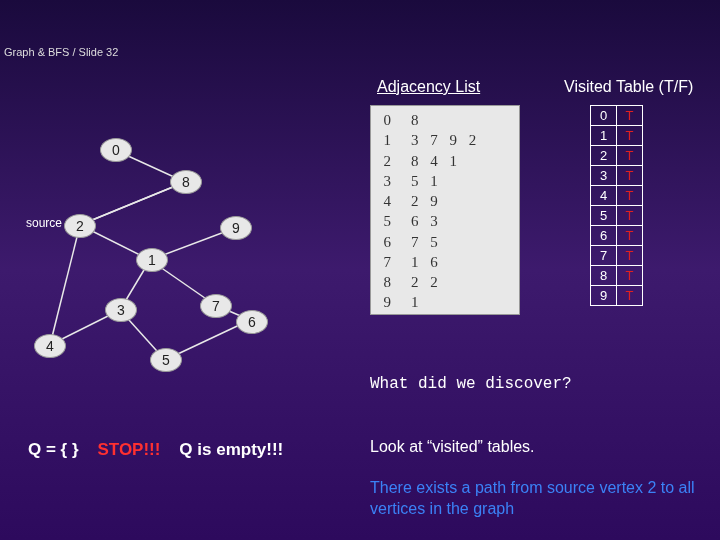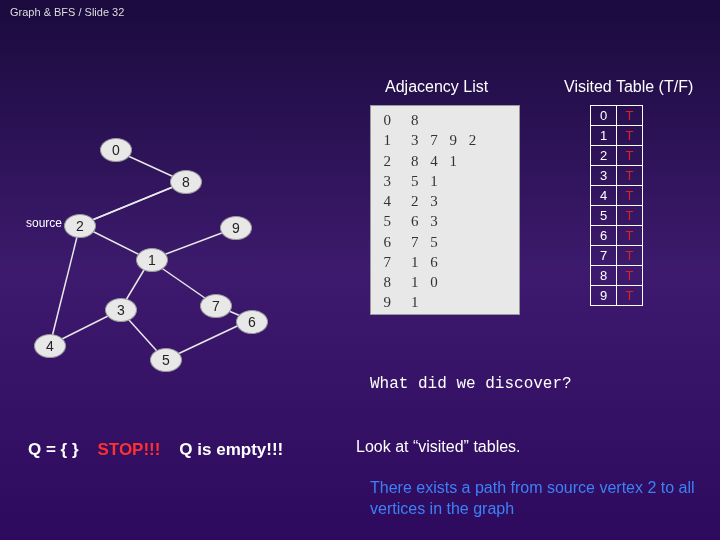--- a/index.html
+++ b/index.html
@@ -8,29 +8,30 @@
     height: 540px;
     background: linear-gradient(to bottom, #1a0a3d 0%, #3d1a6d 50%, #2d0a5d 100%);
     font-family: Arial, sans-serif;
     color: #fff;
     position: relative;
     overflow: hidden;
   }
   .header {
     font-size: 11px;
     color: #ddd;
-    padding: 6px 10px;
+    padding: 6px 4px;
+    margin-top: 40px;
   }
   .adj-label, .vt-label {
     position: absolute;
     top: 78px;
     font-size: 16px;
     color: #fff;
   }
-  .adj-label { left: 385px; }
+  .adj-label { left: 377px; text-decoration: underline; }
   .vt-label { left: 548px; margin-left: 16px; }
   .adj-box {
     position: absolute;
     left: 370px;
     top: 105px;
     width: 150px;
     height: 210px;
     background: #e8e8e8;
     border: 1px solid #999;
     color: #333;
@@ -85,21 +86,21 @@
   .discover {
     position: absolute;
     left: 370px;
     top: 375px;
     font-size: 16px;
     color: #fff;
     font-family: Liberation Mono, monospace;
   }
   .lookat {
     position: absolute;
-    left: 356px;
+    left: 370px;
     top: 438px;
     font-size: 16px;
     color: #fff;
   }
   .path-text {
     position: absolute;
     left: 370px;
     top: 478px;
     font-size: 16px;
     color: #3b82f6;
@@ -136,37 +137,37 @@
   <div class="adj-row">
       <span class="adj-idx">2</span>
       <span class="adj-vals">8 4 1</span>
     </div>
   <div class="adj-row">
       <span class="adj-idx">3</span>
       <span class="adj-vals">5 1</span>
     </div>
   <div class="adj-row">
       <span class="adj-idx">4</span>
-      <span class="adj-vals">2 3</span>
+      <span class="adj-vals">2 9</span>
     </div>
   <div class="adj-row">
       <span class="adj-idx">5</span>
       <span class="adj-vals">6 3</span>
     </div>
   <div class="adj-row">
       <span class="adj-idx">6</span>
       <span class="adj-vals">7 5</span>
     </div>
   <div class="adj-row">
       <span class="adj-idx">7</span>
       <span class="adj-vals">1 6</span>
     </div>
   <div class="adj-row">
       <span class="adj-idx">8</span>
-      <span class="adj-vals">1 0</span>
+      <span class="adj-vals">2 2</span>
     </div>
   <div class="adj-row">
       <span class="adj-idx">9</span>
       <span class="adj-vals">1</span>
     </div>
 </div>
 
 <table class="vt-table">
   <tbody>
       <tr>

